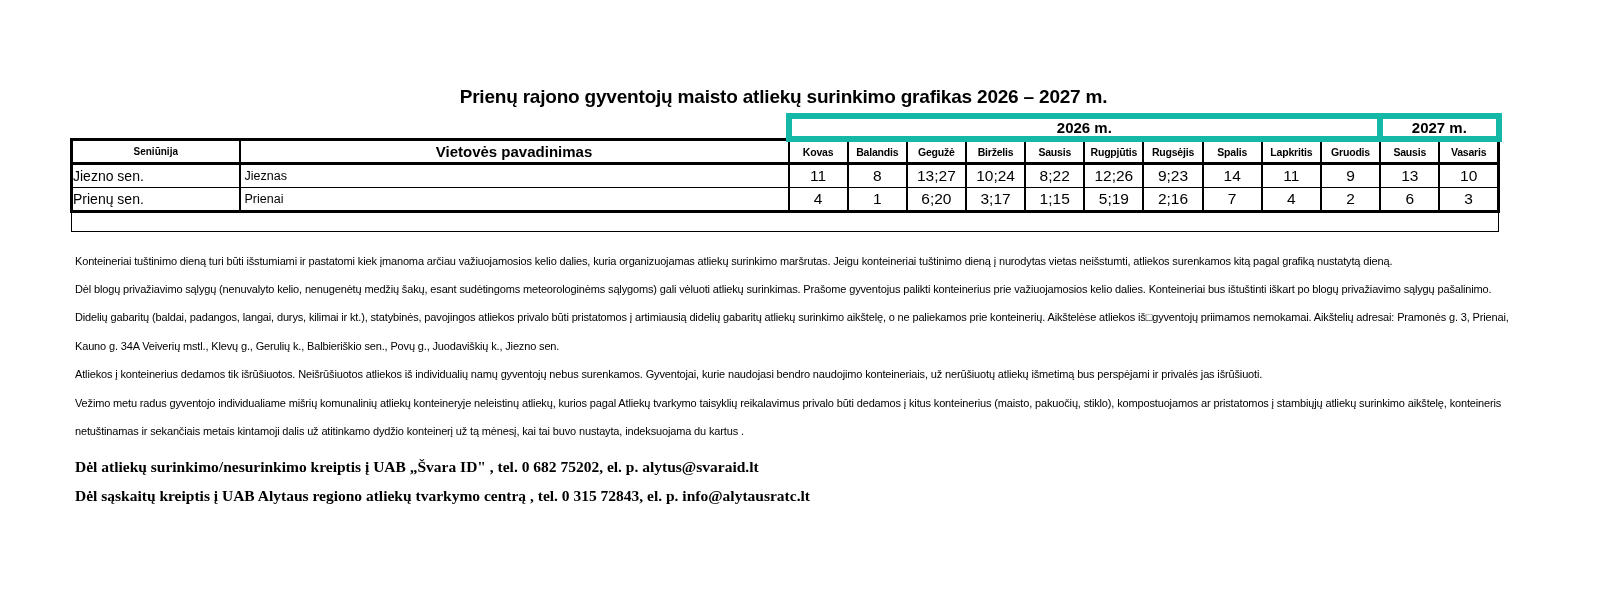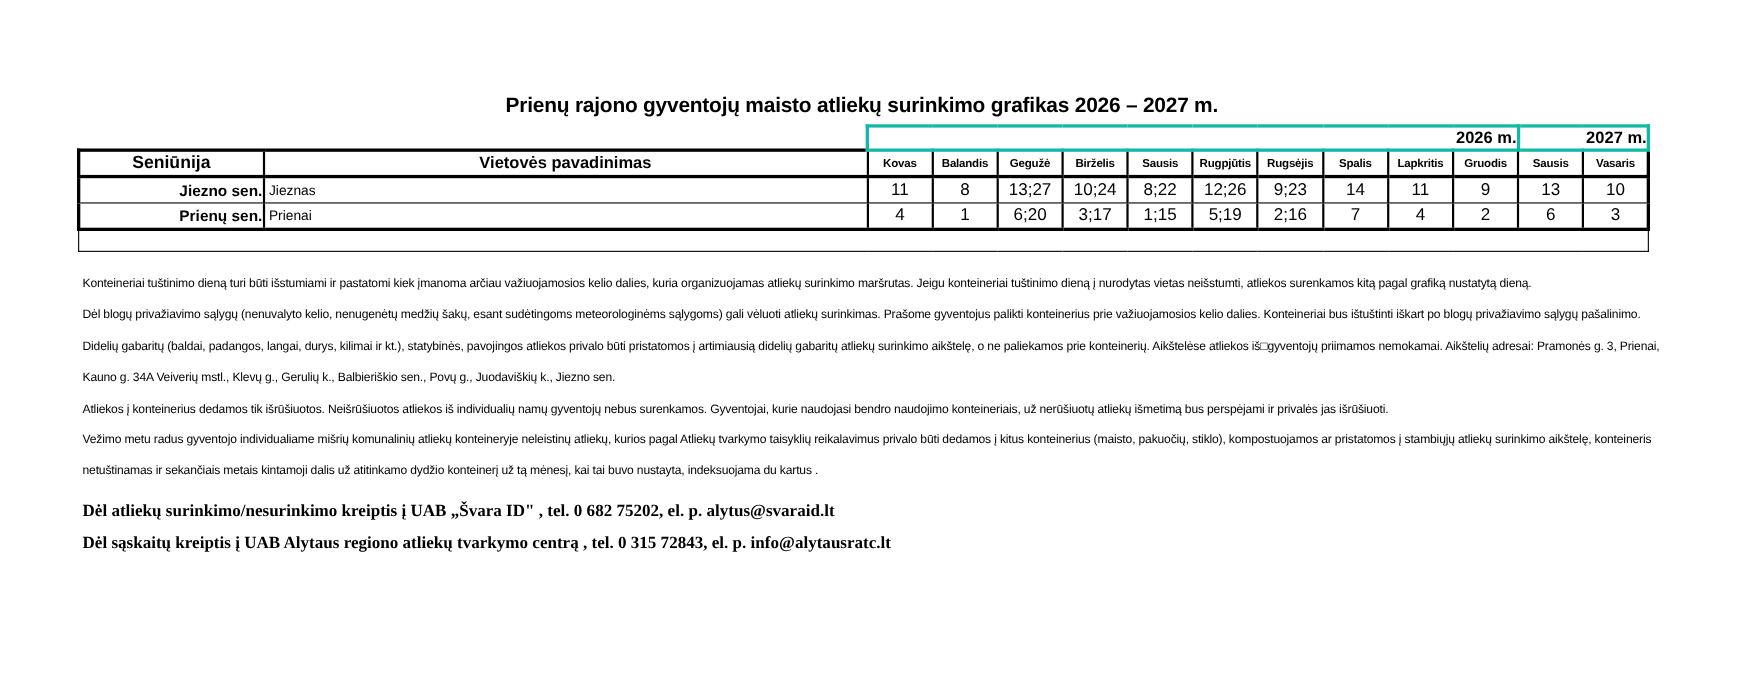--- a/index.html
+++ b/index.html
@@ -25,46 +25,46 @@
     border-collapse: collapse;
     table-layout: fixed;
     width: 1427px;
     margin-left: 70px;
   }
   .mcol { width: 59.17px; }
 
   tr.year-row { height: 22px; }
   tr.year-row .spacer { border: none; }
   tr.year-row th.year {
-    border: 3px solid #14b8a6;
-    font-size: 15px; font-weight: bold; text-align: right; padding: 0;
+    border: 6px solid #14b8a6;
+    font-size: 15px; font-weight: bold; text-align: center; padding: 0;
   }
 
   tr.head-row { height: 24px; }
   tr.head-row th {
     border: 2px solid #000;
     border-top-width: 3px;
     border-bottom-width: 3px;
     padding: 0; text-align: center; font-weight: bold;
   }
-  tr.head-row th.col-sen { border-left-width: 3px; font-size: 16px; }
+  tr.head-row th.col-sen { border-left-width: 3px; font-size: 10px; }
   tr.head-row th.col-viet { font-size: 15px; }
   tr.head-row th.month { font-size: 10.5px; letter-spacing: -0.2px; }
   tr.head-row th.month:last-child { border-right-width: 3px; text-align: center; }
 
   tr.data-row { height: 24px; }
   tr.data-row td {
     border: 2px solid #000;
     border-top-width: 1px;
     border-bottom-width: 1px;
     padding: 0;
   }
   tr.data-row td.sen {
     border-left-width: 3px;
-    font-weight: bold; font-size: 14px; text-align: right;
+    font-weight: normal; font-size: 14px; text-align: left;
   }
   tr.data-row td.viet {
     font-size: 12.5px; text-align: left; padding-left: 4px;
   }
   tr.data-row td.val {
     font-size: 15.5px; text-align: center;
   }
   tr.data-row td.val:last-child { border-right-width: 3px; }
   tr.row-last td { border-bottom-width: 3px; }
 

